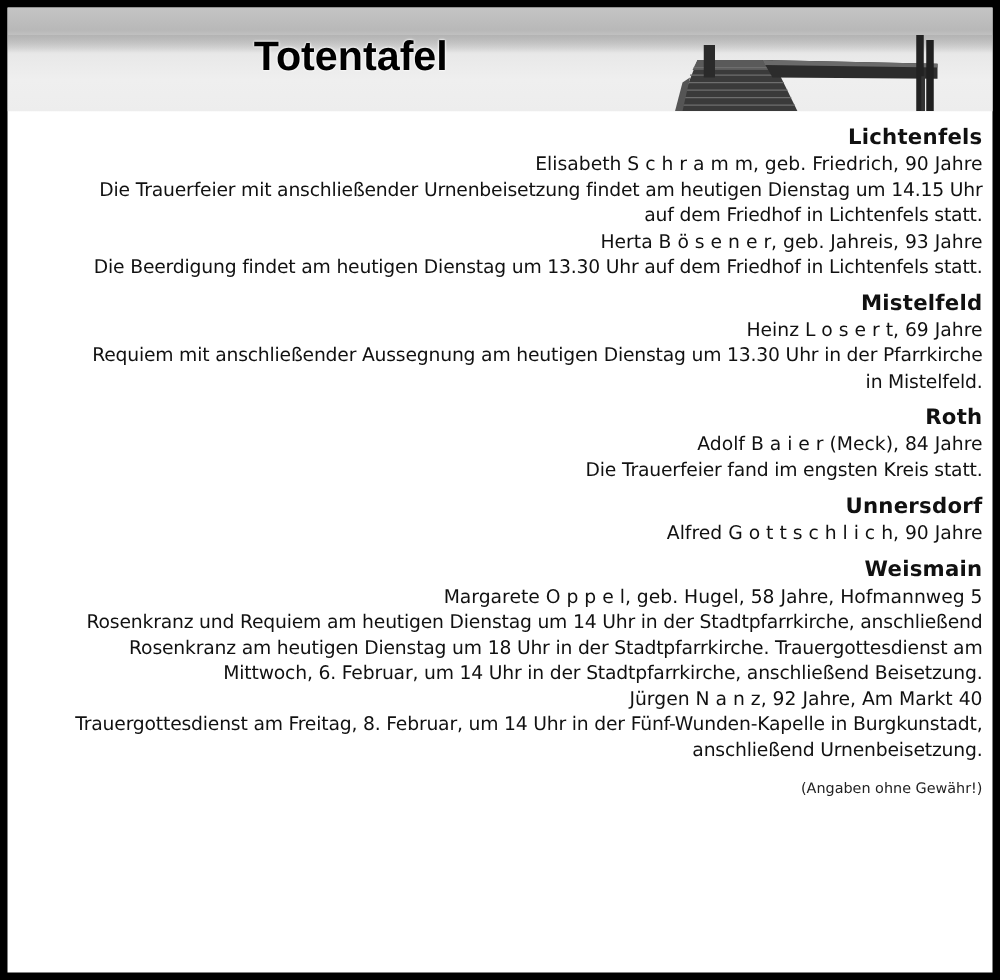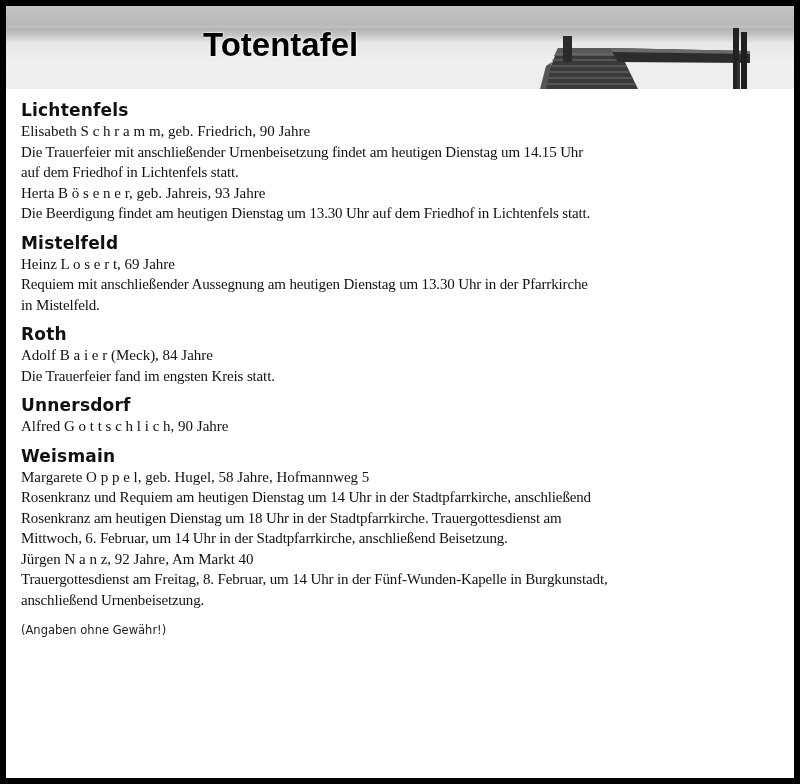--- a/index.html
+++ b/index.html
@@ -21,30 +21,30 @@
   .header .title {
     position: absolute; left: 197px; top: 20px;
     font-family: "Liberation Sans", sans-serif; font-weight: bold;
     font-size: 33px; color: #000; letter-spacing: 0px;
     text-shadow: 0 0 2px #fff, 0 0 2px #fff;
   }
   .header svg.pier { position: absolute; left: 0; top: 0; }
   .content {
     position: absolute; left: 15px; top: 89px; width: 765px;
     font-family: "DejaVu Sans", sans-serif; color: #111;
-    font-size: 15px; line-height: 20.5px;
+    font-size: 15px; line-height: 20.5px; text-align: right;
   }
   .city {
     font-weight: bold; font-size: 17px; line-height: 22px; margin-top: 8px;
     font-family: "DejaVu Sans", sans-serif; letter-spacing: 0.2px;
   }
   .city:first-child { margin-top: 4px; }
   .entry { margin: 0; }
   .entry + .entry { }
-  .line { display: block; white-space: nowrap; letter-spacing: -0.15px; font-family: Liberation Serif, serif; }
+  .line { display: block; white-space: nowrap; letter-spacing: -0.15px; }
   .spaced { letter-spacing: 0px; }
   .footnote {
     margin-top: 12px; font-size: 11.5px; line-height: 16px; color: #222;
   }
 </style>
 </head>
 <body>
 
 <div class="frame">
 

